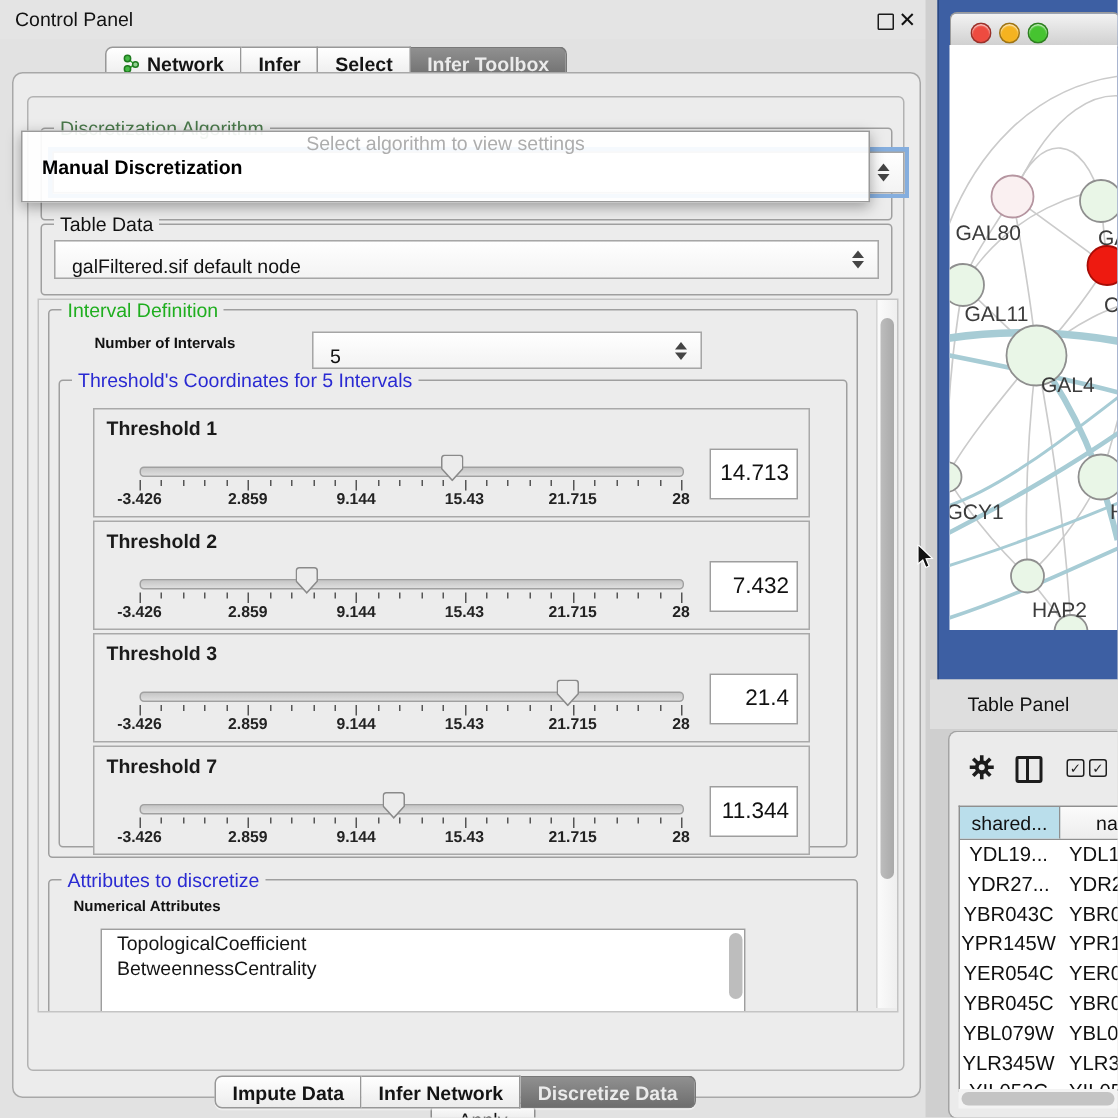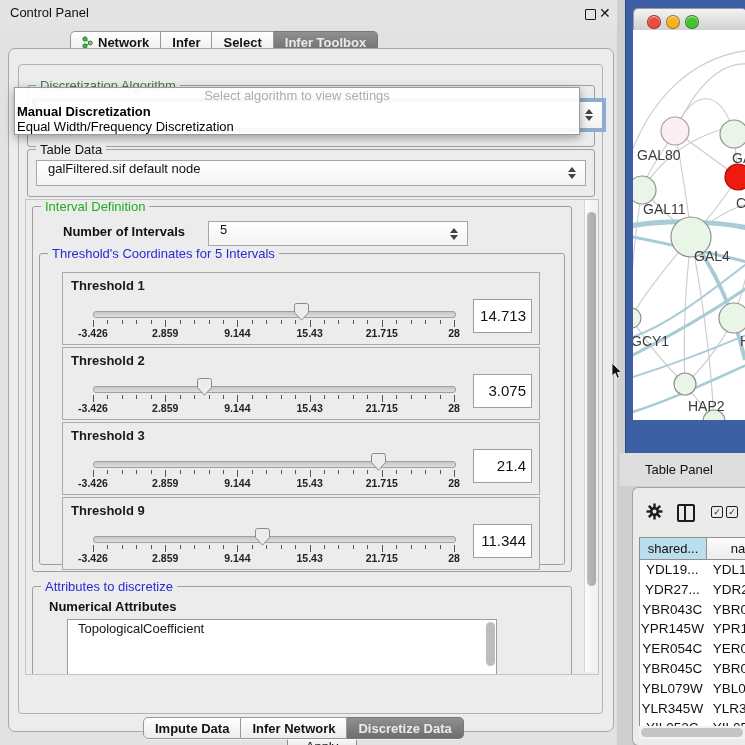--- a/index.html
+++ b/index.html
@@ -29,40 +29,40 @@
   #inner-pane{position:absolute;left:18px;top:64px;width:583px;height:648px;background:#ececec;
               border:1px solid #b2b2b2;border-radius:4px}
 
   .group{position:absolute;border:1px solid #9f9f9f;border-radius:3px}
   .group-title{position:absolute;top:-8px;left:8px;background:#ececec;padding:0 4px;font-size:13px;white-space:nowrap}
   .gt-green{color:#1fae1f}
   .gt-blue{color:#2a2ad2}
   .gt-dim{color:#49784a}
 
   .combo{position:absolute;background:linear-gradient(#ffffff,#f3f3f3);border:1px solid #a6a6a6;border-radius:0;
-         display:flex;align-items:flex-start;padding:0 26px 0 11px;font-size:13px;color:#111}
+         display:flex;align-items:flex-end;padding:0 26px 0 11px;font-size:13px;color:#111}
   .stepper{position:absolute;right:9px;top:50%;transform:translateY(-50%);width:8px;height:12px}
   .stepper:before,.stepper:after{content:"";position:absolute;left:0;border-left:4px solid transparent;border-right:4px solid transparent}
   .stepper:before{top:0;border-bottom:5px solid #444}
   .stepper:after{bottom:0;border-top:5px solid #444}
 
   
   #alg-combo{left:34px;top:94px;width:556px;height:26px;box-shadow:0 0 0 3px #85aede;z-index:1}
   
   #alg-popup{position:absolute;left:14px;top:87px;width:564px;height:46px;background:rgba(255,255,255,.92);
              border:1px solid #9a9a9a;box-shadow:0 3px 9px rgba(0,0,0,.35);z-index:6;overflow:hidden}
   #alg-popup .prompt{height:16px;line-height:16px;text-align:center;color:#adadad;font-size:13px}
-  #alg-popup .opt{height:15px;line-height:15px;padding-left:2px;font-size:13px;color:#000}
+  #alg-popup .opt{height:15px;line-height:15px;padding-left:13px;font-size:13px;color:#000}
   #alg-popup .opt.sel{font-weight:700}
 
   #scrollpane{position:absolute;left:24px;top:192px;width:572px;height:474px;border:1px solid #c4c4c4;overflow:hidden;background:#ececec}
   #v-scrollbar{position:absolute;left:558px;top:0;width:13px;height:472px;background:linear-gradient(90deg,#fbfbfb,#efefef);border-left:1px solid #d6d6d6}
   #v-thumb{position:absolute;left:2px;top:12px;width:9px;height:374px;border-radius:5px;background:linear-gradient(90deg,#bdbdbd,#a9a9a9)}
 
-  .bold-label{font-weight:700;font-size:13px;color:#111;position:absolute;white-space:nowrap}
+  .bold-label{font-weight:700;font-size:10px;color:#111;position:absolute;white-space:nowrap}
 
   
   .thr-box{position:absolute;left:22px;width:476px;height:71px;border:1px solid #a9a9a9;background:#ececec}
   .thr-label{position:absolute;left:8px;top:5px;font-weight:700;font-size:13px}
   .sl-track{position:absolute;left:30px;top:38px;width:361px;height:5px;border:1px solid #a0a0a0;border-radius:3px;
             background:linear-gradient(#c6c6c6,#dedede)}
   .sl-knob{position:absolute;top:30px;width:15px;height:18px}
   .tick{position:absolute;width:1px;background:#555}
   .tick-label{position:absolute;width:56px;text-align:center;font-size:10.5px;font-weight:700;color:#222;top:54px}
   .val-box{position:absolute;left:410px;top:26px;width:52px;height:32px;background:#fff;border:1px solid #9e9e9e;
@@ -239,21 +239,21 @@
                   <div class="tick" style="left: 347.68px; top: 47px; height: 4px;"></div>
                   <div class="tick" style="left: 362.12px; top: 47px; height: 4px;"></div>
                   <div class="tick" style="left: 376.56px; top: 47px; height: 4px;"></div>
                   <div class="tick" style="left: 391px; top: 47px; height: 7px;"></div>
                   <div class="tick-label" style="left: 2px;">-3.426</div>
                   <div class="tick-label" style="left: 74.2px;">2.859</div>
                   <div class="tick-label" style="left: 146.4px;">9.144</div>
                   <div class="tick-label" style="left: 218.6px;">15.43</div>
                   <div class="tick-label" style="left: 290.8px;">21.715</div>
                   <div class="tick-label" style="left: 363px;">28</div>
-                  <div class="val-box">3.075</div>
+                  <div class="val-box">7.432</div>
                 </div>
                 <div class="thr-box" style="top: 168px;">
                   <div class="thr-label">Threshold 3</div>
                   <div class="sl-track"></div>
                   <div class="sl-knob" style="left: 307.684px;"><svg width="15" height="18" viewBox="0 0 15 18">
                       <path d="M2.5,0.5 h10 a2,2 0 0 1 2,2 v7 L7.5,17.2 L0.5,9.5 v-7 a2,2 0 0 1 2,-2 z" fill="#ececec" stroke="#8a8a8a"></path>
                     </svg></div>
                   <div class="tick" style="left: 30px; top: 47px; height: 7px;"></div>
                   <div class="tick" style="left: 44.44px; top: 47px; height: 4px;"></div>
                   <div class="tick" style="left: 58.88px; top: 47px; height: 4px;"></div>
@@ -282,21 +282,21 @@
                   <div class="tick" style="left: 391px; top: 47px; height: 7px;"></div>
                   <div class="tick-label" style="left: 2px;">-3.426</div>
                   <div class="tick-label" style="left: 74.2px;">2.859</div>
                   <div class="tick-label" style="left: 146.4px;">9.144</div>
                   <div class="tick-label" style="left: 218.6px;">15.43</div>
                   <div class="tick-label" style="left: 290.8px;">21.715</div>
                   <div class="tick-label" style="left: 363px;">28</div>
                   <div class="val-box">21.4</div>
                 </div>
                 <div class="thr-box" style="top: 243px;">
-                  <div class="thr-label">Threshold 9</div>
+                  <div class="thr-label">Threshold 7</div>
                   <div class="sl-track"></div>
                   <div class="sl-knob" style="left: 192.167px;"><svg width="15" height="18" viewBox="0 0 15 18">
                       <path d="M2.5,0.5 h10 a2,2 0 0 1 2,2 v7 L7.5,17.2 L0.5,9.5 v-7 a2,2 0 0 1 2,-2 z" fill="#ececec" stroke="#8a8a8a"></path>
                     </svg></div>
                   <div class="tick" style="left: 30px; top: 47px; height: 7px;"></div>
                   <div class="tick" style="left: 44.44px; top: 47px; height: 4px;"></div>
                   <div class="tick" style="left: 58.88px; top: 47px; height: 4px;"></div>
                   <div class="tick" style="left: 73.32px; top: 47px; height: 4px;"></div>
                   <div class="tick" style="left: 87.76px; top: 47px; height: 4px;"></div>
                   <div class="tick" style="left: 102.2px; top: 47px; height: 7px;"></div>
@@ -330,20 +330,21 @@
                 </div>
               </div>
           </div>
         </div>
 
         <div class="group" style="left:6px;top:386px;width:538px;height:110px">
           <span class="group-title gt-blue">Attributes to discretize</span>
           <span class="bold-label" style="left:16px;top:12px">Numerical Attributes</span>
           <div id="attr-list">
               <div class="attr-item">TopologicalCoefficient</div>
+              <div class="attr-item">BetweennessCentrality</div>
               <div id="attr-scroll"></div>
           </div>
         </div>
 
         <div id="v-scrollbar">
           <div id="v-thumb"></div>
         </div>
       </div>
 
       <div id="apply-btn">Apply</div>
@@ -357,21 +358,20 @@
           <span>Infer Network</span>
         </div>
         <div class="tab sel">
           <span>Discretize Data</span>
         </div>
       </div>
 
     <div id="alg-popup">
       <div class="prompt">Select algorithm to view settings</div>
     <div class="opt sel">Manual Discretization</div>
-        <div class="opt">Equal Width/Frequency Discretization</div>
       </div>
   </div>
 
   <div id="right-bg"></div>
 
   <div id="net-frame"></div>
   <div id="net-titlebar">
     <div class="tl" style="left: 13px; background: rgb(238, 75, 64); border: 1px solid rgba(0, 0, 0, 0.35);"></div>
     <div class="tl" style="left: 32px; background: rgb(245, 179, 32); border: 1px solid rgba(0, 0, 0, 0.35);"></div>
     <div class="tl" style="left: 51px; background: rgb(70, 196, 48); border: 1px solid rgba(0, 0, 0, 0.35);"></div>

